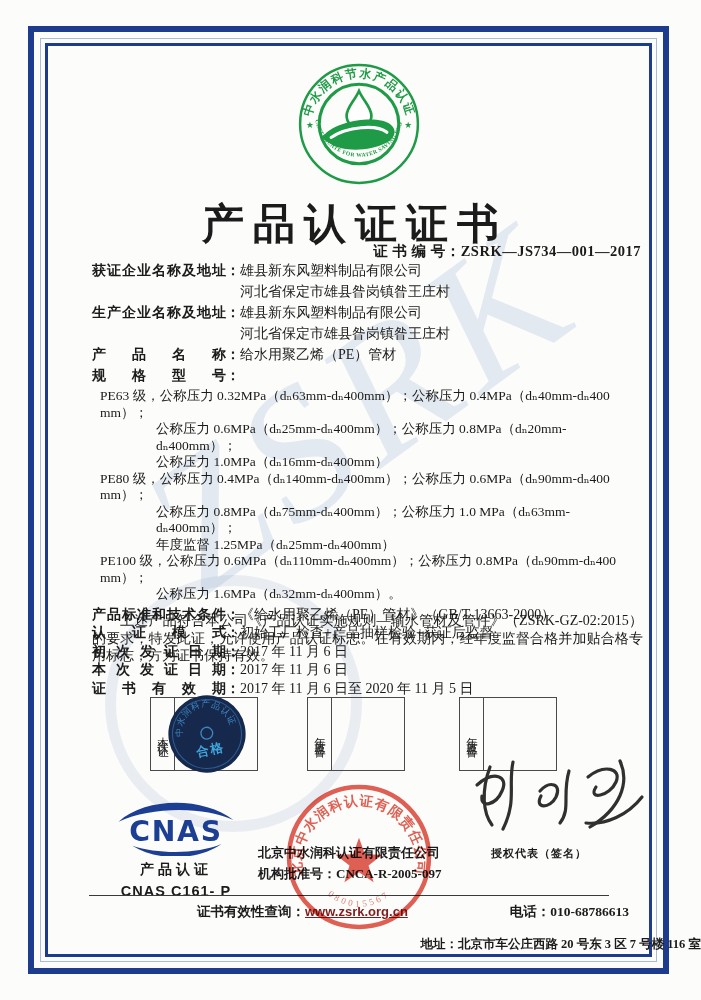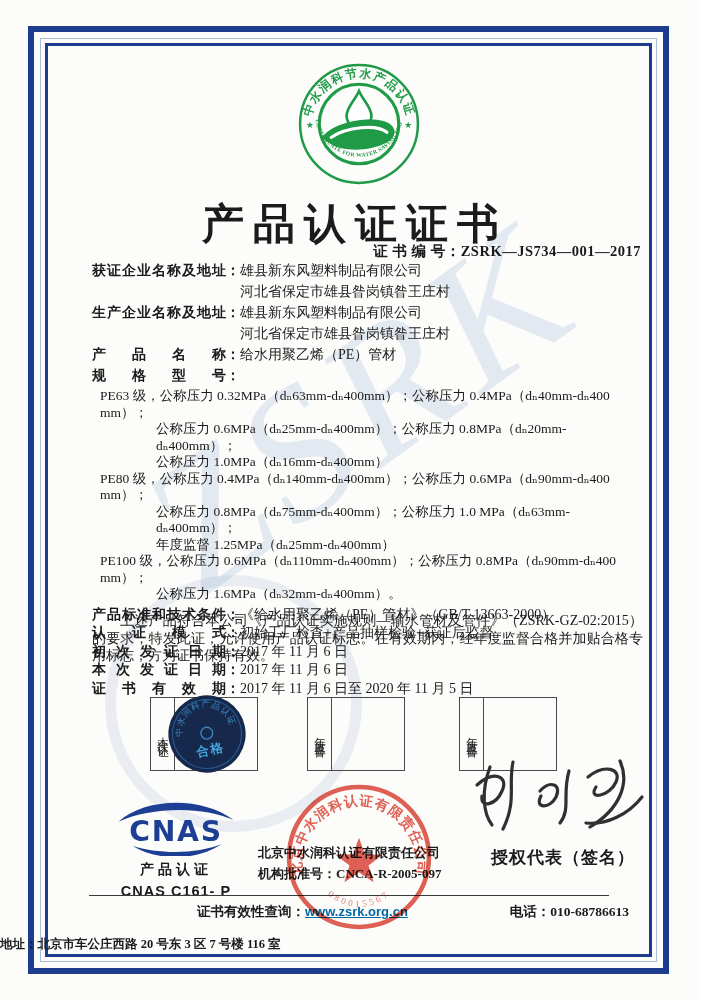--- a/index.html
+++ b/index.html
@@ -43,28 +43,28 @@
   .b3{left:459px;width:96px;}
   .bluestamp{position:absolute;left:165px;top:692px;width:84px;height:84px;z-index:2;}
   
   .cnas{position:absolute;left:94px;top:796px;width:164px;text-align:center;z-index:1;}
   .cnas .cap{font-size:14px;font-weight:700;letter-spacing:4px;margin-top:1px;}
   .cnas .code{font-size:14.5px;font-weight:700;letter-spacing:1px;margin-top:4px;
               font-family:"Liberation Sans","DejaVu Sans",sans-serif;}
   .issuer{position:absolute;left:258px;top:842px;width:210px;font-size:13px;font-weight:700;line-height:21px;z-index:1;}
   .redstamp{position:absolute;left:283px;top:781px;width:152px;height:152px;z-index:3;mix-blend-mode:multiply;opacity:.88;}
   .sig{position:absolute;left:468px;top:750px;width:180px;height:92px;z-index:2;}
-  .siglabel{position:absolute;left:491px;top:846px;font-size:17px;font-weight:700;letter-spacing:1px;z-index:1;}
+  .siglabel{position:absolute;left:491px;top:846px;font-size:11px;font-weight:700;letter-spacing:1px;z-index:1;}
   
   .rule{position:absolute;left:89px;top:895px;width:520px;border-top:1.5px solid #3a3a3a;z-index:1;}
   .foot1{position:absolute;top:903px;left:89px;right:60px;font-size:13.5px;font-weight:700;z-index:1;}
   .foot1 .q{margin-left:108px;}
-  .foot1 .url{color:#0369a1;text-decoration:underline;font-family:"Liberation Sans","DejaVu Sans",sans-serif;font-size:13px;}
+  .foot1 .url{color:#7f1d1d;text-decoration:underline;font-family:"Liberation Sans","DejaVu Sans",sans-serif;font-size:13px;}
   .foot1 .ph{margin-left:102px;}
-  .foot2{position:absolute;top:936px;left:0;right:0;text-align:left;font-size:12.5px;font-weight:700;z-index:1;}
+  .foot2{position:absolute;top:936px;left:0;right:0;text-align:right;font-size:12.5px;font-weight:700;z-index:1;}
 </style>
 </head>
 <body>
 
 <div class="sheet">
 
   <div class="f1"></div>
   <div class="f2"></div>
   <div class="f3"></div>
 

